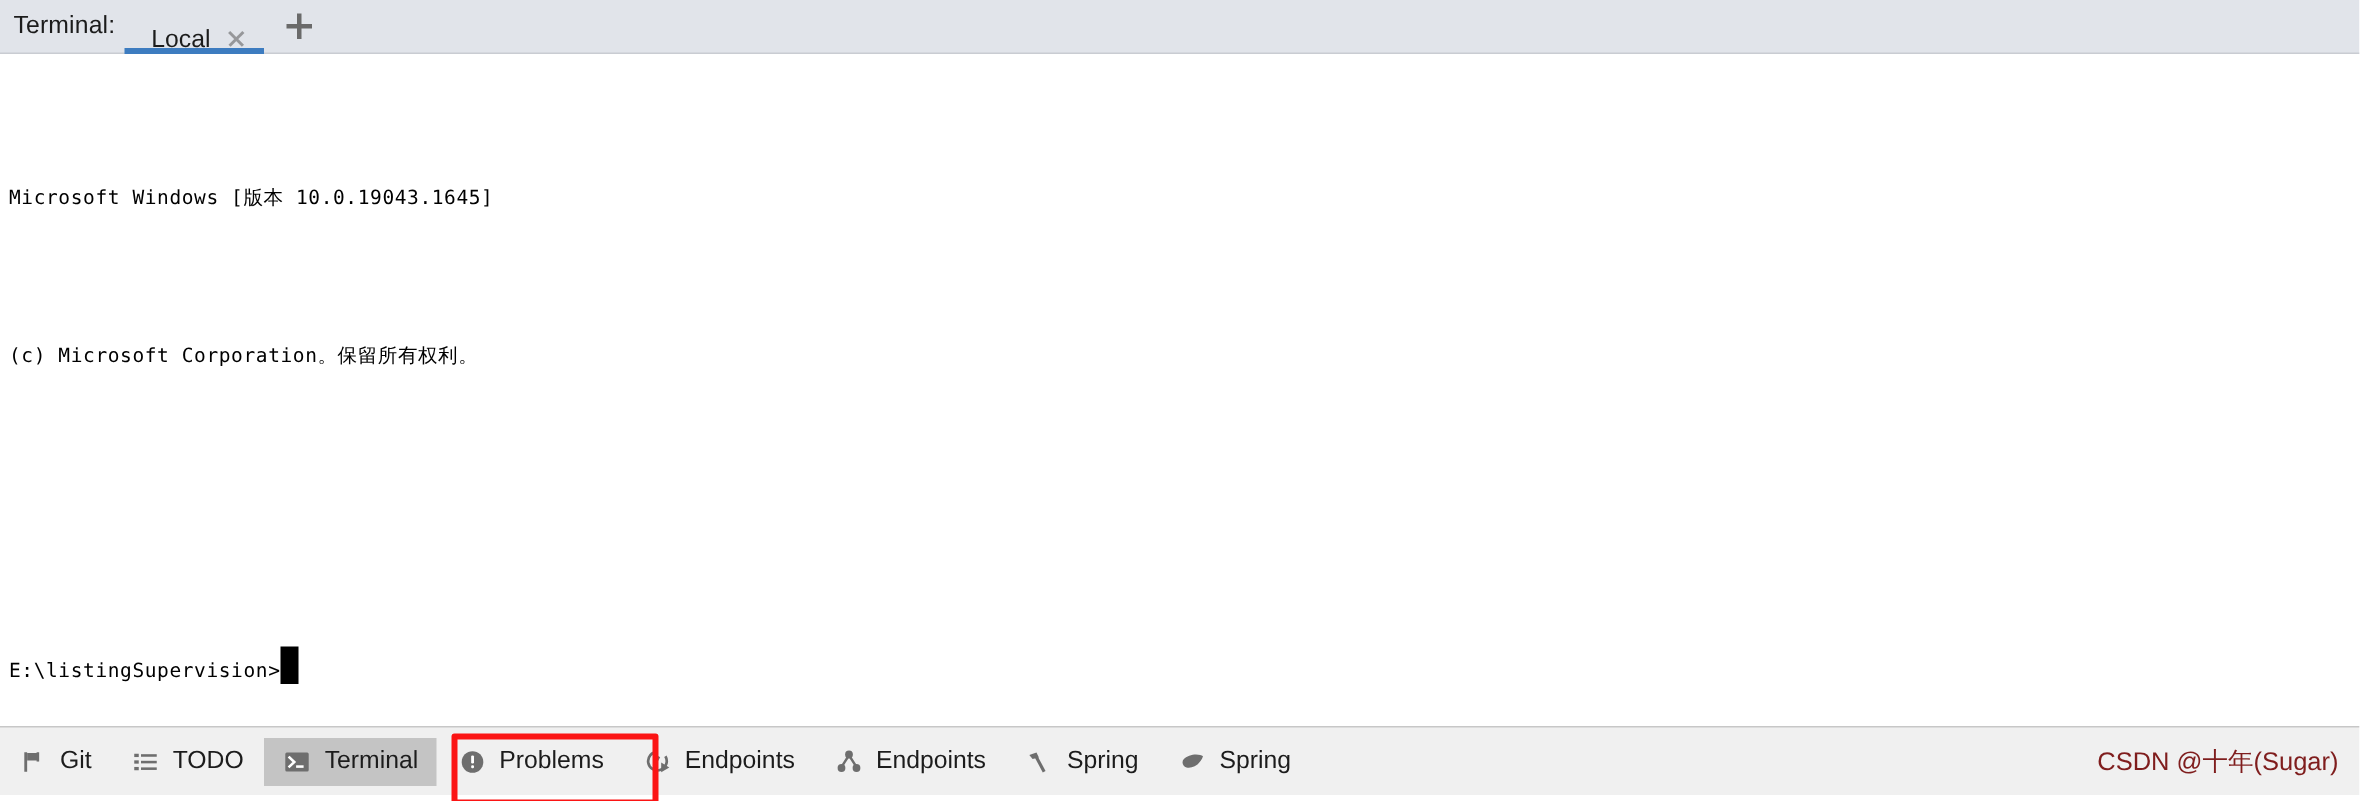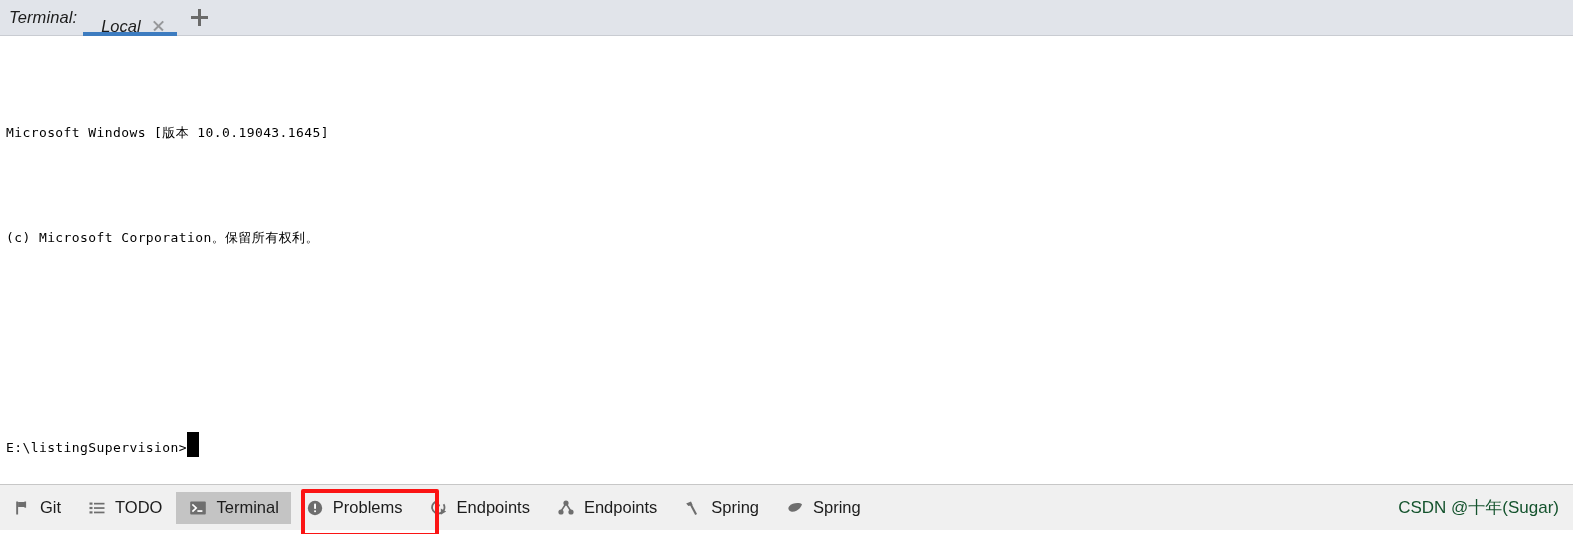--- a/index.html
+++ b/index.html
@@ -26,21 +26,20 @@
   .tabbar {
     position: absolute;
     left: 0; top: 0;
     width: 1573px;
     height: 36px;
     background: #e1e4ea;
     border-bottom: 1px solid #c9ccd2;
     display: flex;
     align-items: center;
     box-sizing: border-box;
-    font-style: italic;
   }
   .tabbar-title {
     font-size: 16.5px;
     color: #1c1c1c;
     padding-left: 9px;
     padding-right: 6px;
     letter-spacing: .1px;
     white-space: nowrap;
   }
   .tab {
@@ -173,21 +172,21 @@
     height: 20px;
     display: inline-flex;
     align-items: center;
     justify-content: center;
     flex: 0 0 auto;
   }
   .si-icon svg { display: block; }
   .status-spacer { flex: 1 1 auto; }
   .watermark {
     font-size: 17px;
-    color: #14532d;
+    color: #7f1d1d;
     padding-right: 14px;
     white-space: nowrap;
     font-family: "Liberation Sans", sans-serif;
     margin-left: 18px;
   }
 
   
   .annotation-box {
     position: absolute;
     left: 301px;

